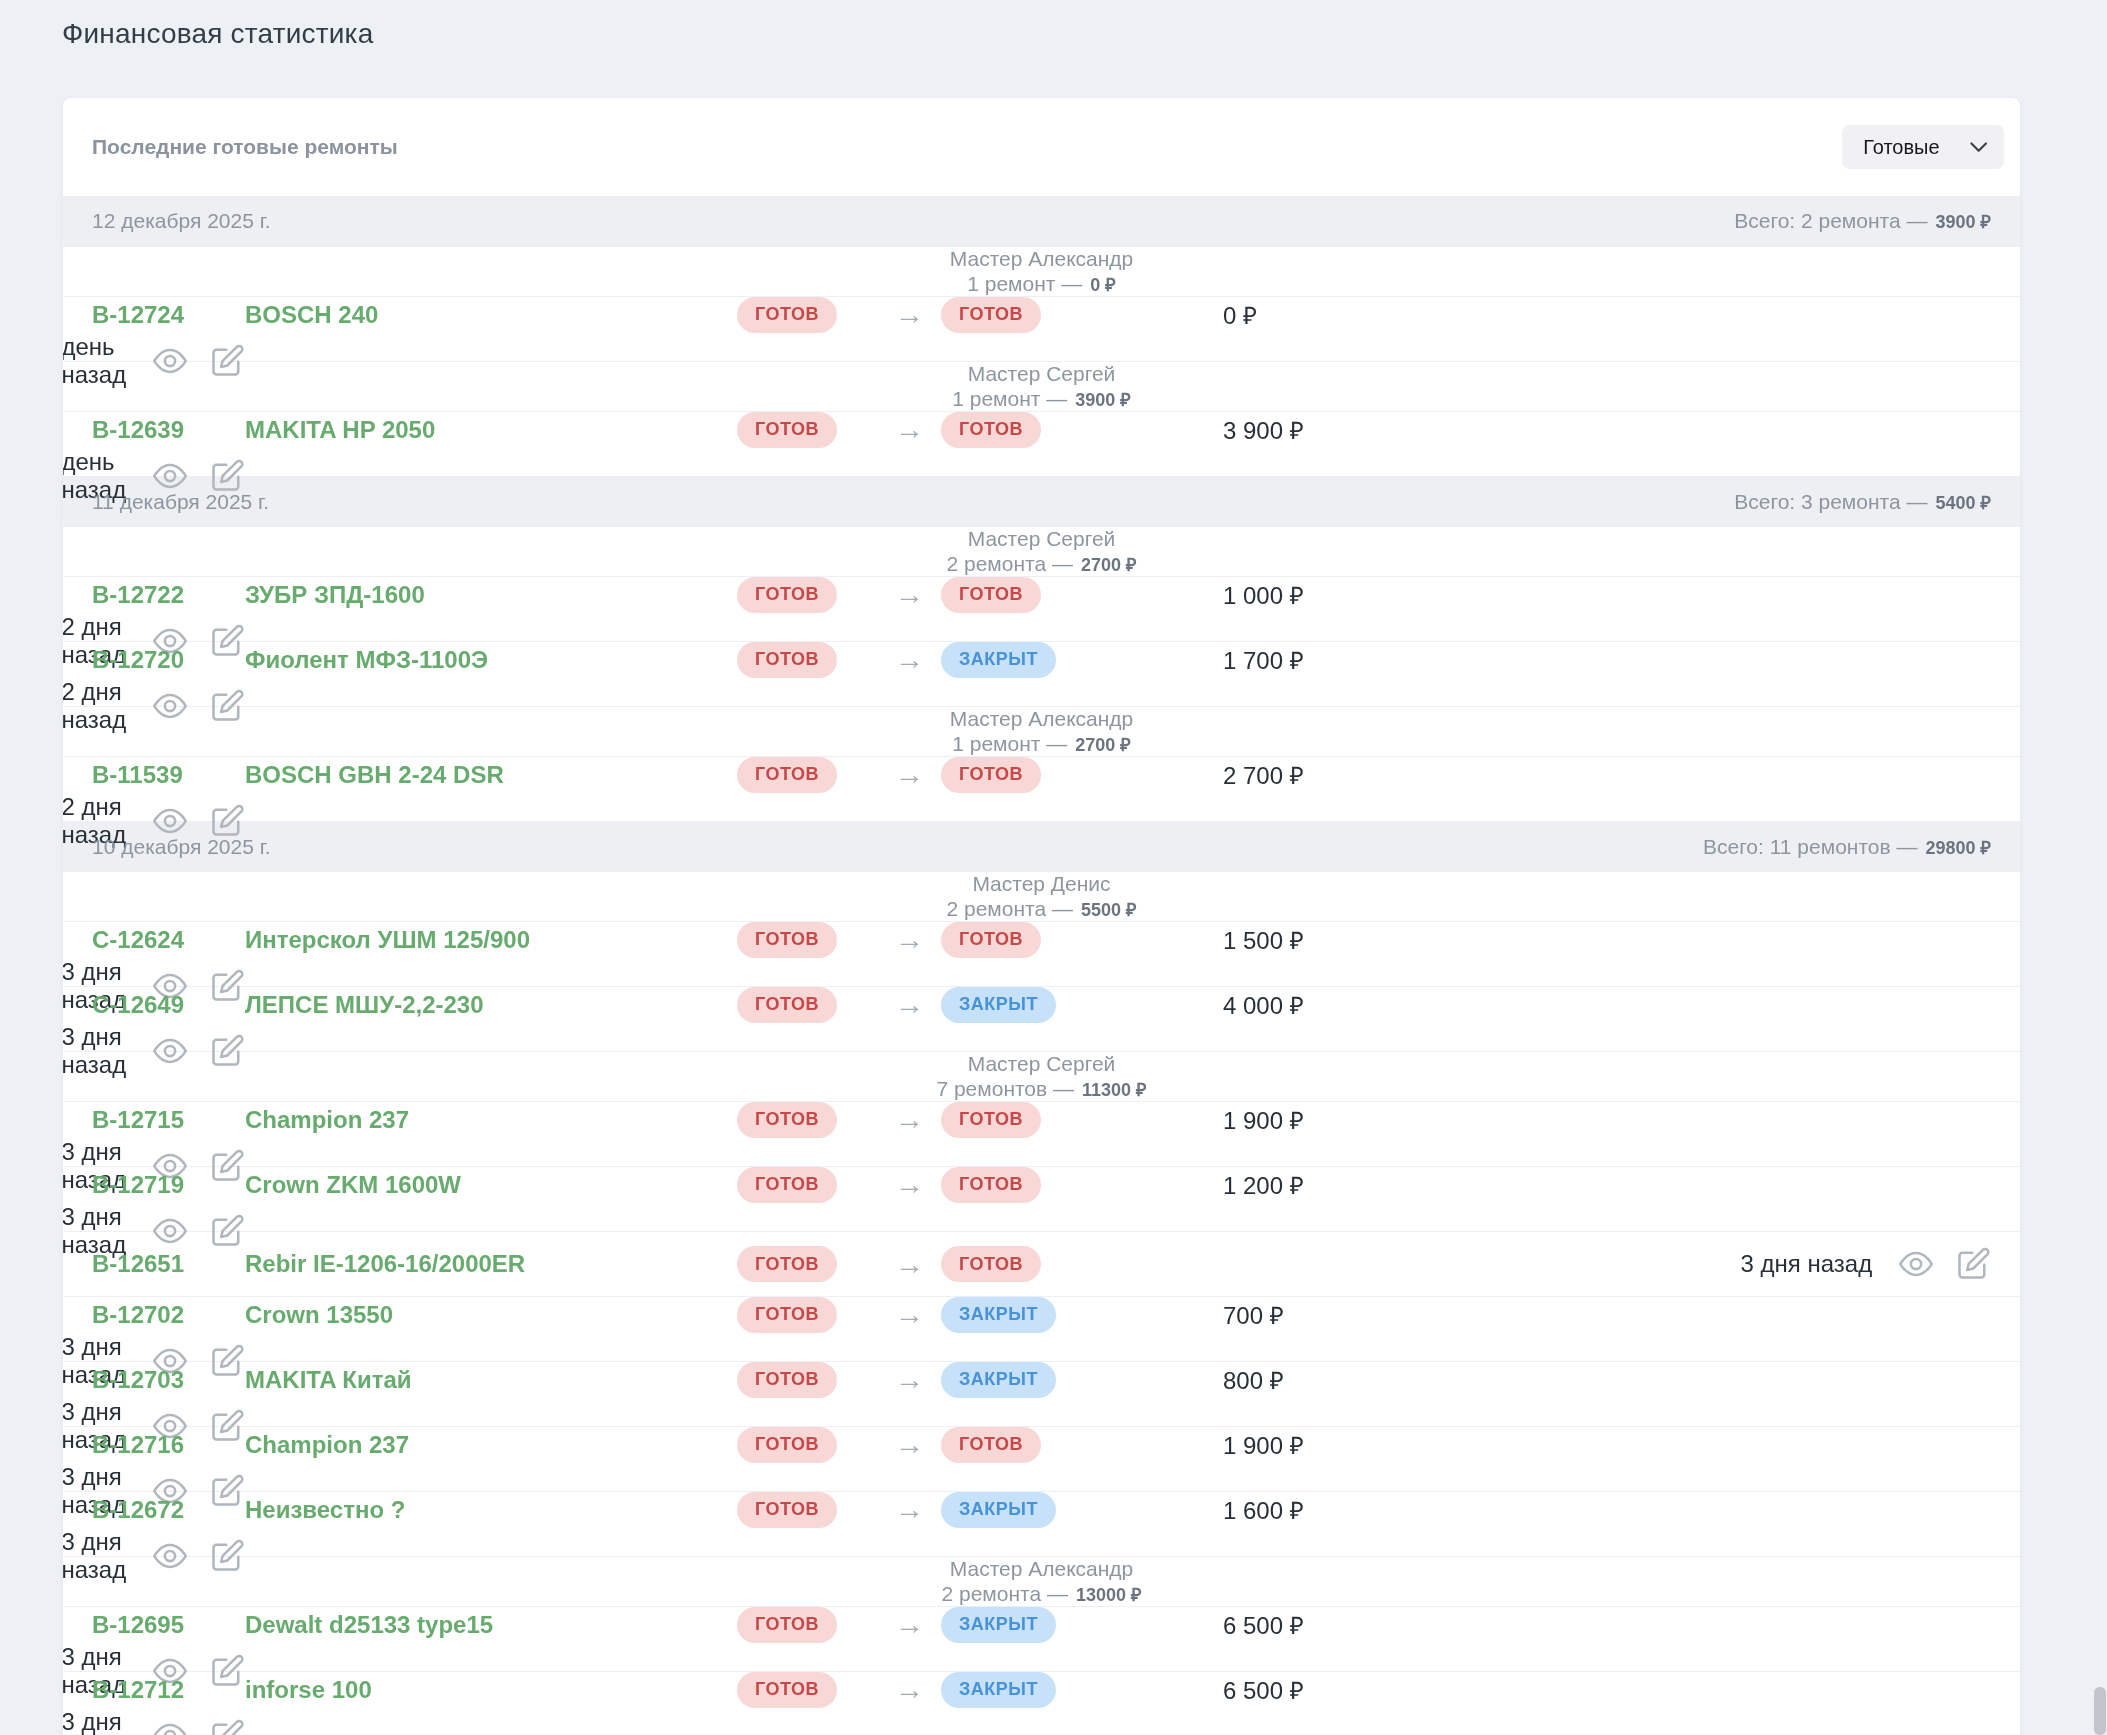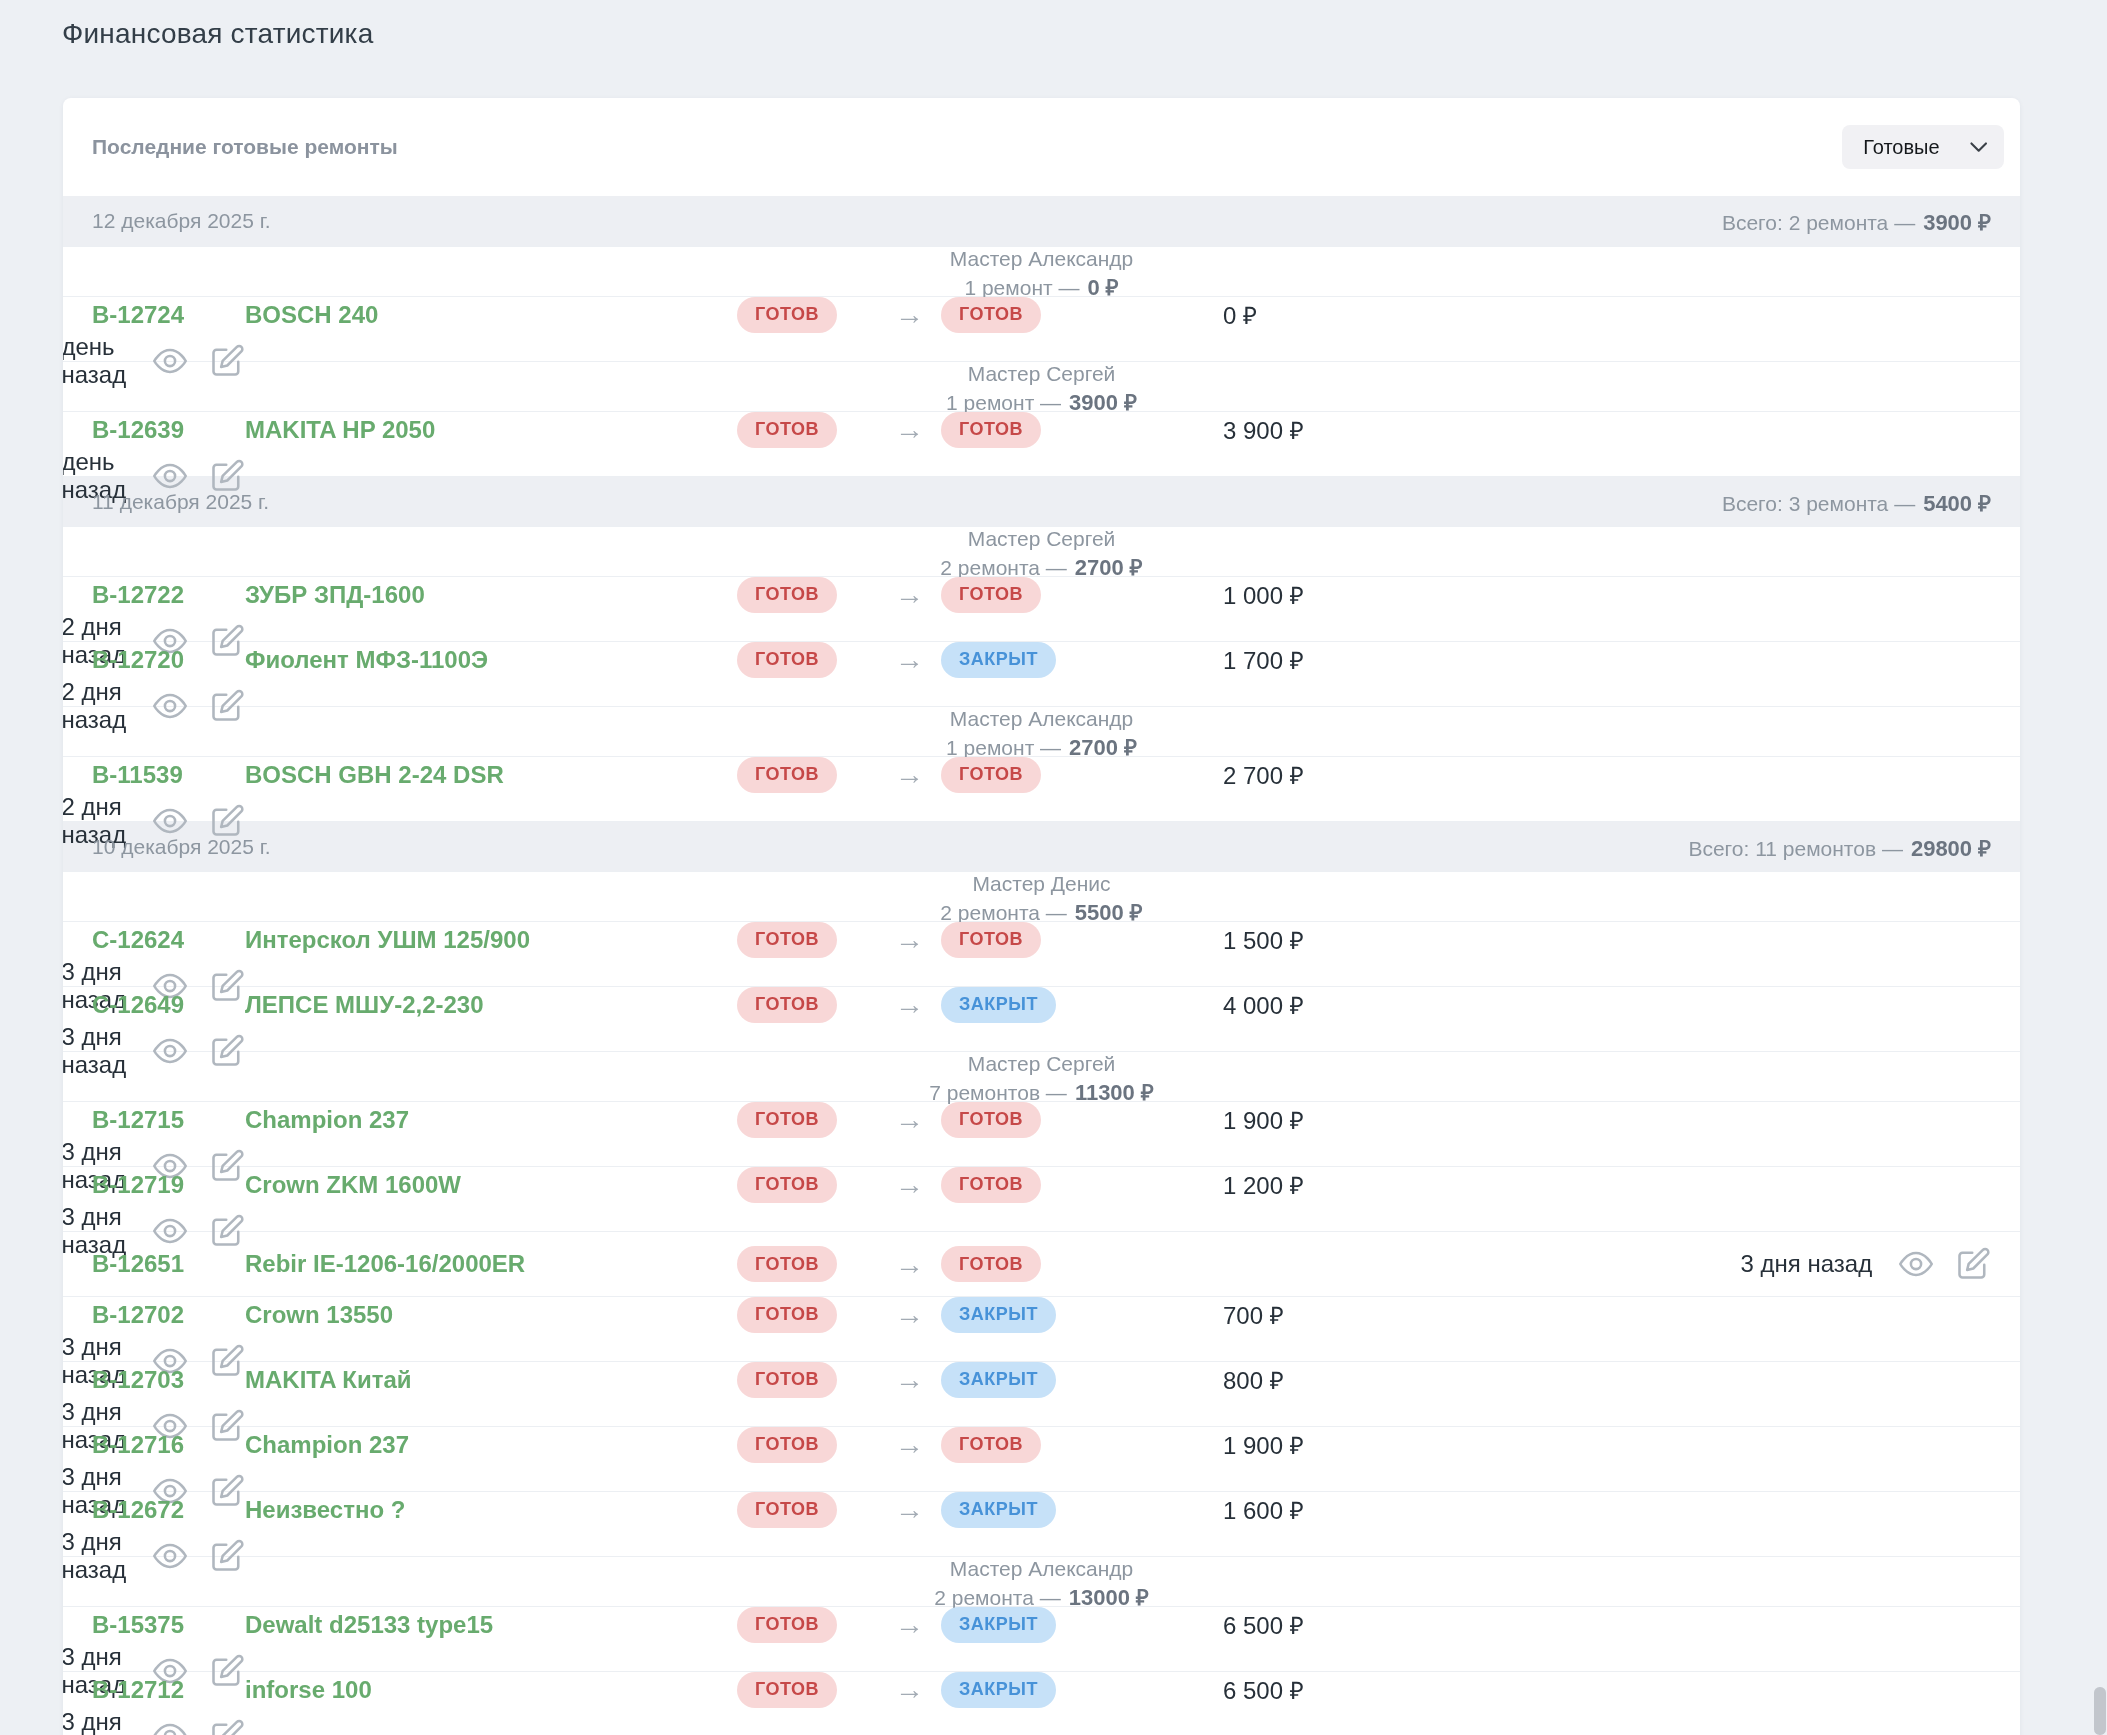--- a/index.html
+++ b/index.html
@@ -43,21 +43,21 @@
     padding:0 29px;
     flex-direction:column;
   }
   .repair-row{
     height:65px;background:#ffffff;
     display:grid;grid-template-columns:153px 492px 141px 63px 282px 1fr;
     align-items:center;padding:0 29px;
   }
   .gray-text{color:#8d96a0;font-size:21px;}
   .summary{color:#8d96a0;font-size:21px;display:flex;align-items:baseline;}
-  .sum-amount{color:#6b7480;font-weight:700;font-size:22px;margin-left:8px;}
+  .sum-amount{color:#6b7480;font-weight:700;font-size:18px;margin-left:8px;}
   .rid,.rdev{color:#68ab6e;font-weight:700;font-size:24px;text-decoration:none;}
   .badge{
     display:inline-block;padding:7.3px 18px;border-radius:24px;
     font-size:18px;font-weight:700;letter-spacing:0.5px;white-space:nowrap;
   }
   .badge.ready{background:#f8d7d7;color:#c64848;}
   .badge.closed{background:#c6e1f8;color:#4792d8;}
   .arrow{color:#a3abb4;font-size:29px;text-align:center;line-height:1;}
   .price{color:#273039;font-size:24px;}
   .right-cell{display:flex;align-items:center;justify-content:flex-end;gap:21px;}
@@ -473,21 +473,21 @@
         </span>
       </div>
       <div class="row master-row">
         <span class="gray-text">Мастер Александр</span>
         <span class="summary">
           <span class="sum-text">2 ремонта —</span>
           <span class="sum-amount">13000 ₽</span>
         </span>
       </div>
       <div class="row repair-row">
-        <a class="rid" href="#">B-15375</a>
+        <a class="rid" href="#">B-12695</a>
         <a class="rdev" href="#">Dewalt d25133 type15</a>
         <span class="cell"><span class="badge ready">ГОТОВ</span></span>
         <span class="arrow">→</span>
         <span class="cell"><span class="badge closed">ЗАКРЫТ</span></span>
         <span class="price">6 500 ₽</span>
         <span class="right-cell">
           <span class="ago">3 дня назад</span>
           <button class="icon-btn">
             <svg width="36" height="36" viewBox="0 0 24 24" fill="none" stroke="currentColor" stroke-width="1.7" stroke-linecap="round" stroke-linejoin="round">
               <path d="M1.5 12s4-7.3 10.5-7.3S22.5 12 22.5 12s-4 7.3-10.5 7.3S1.5 12 1.5 12z"></path>

